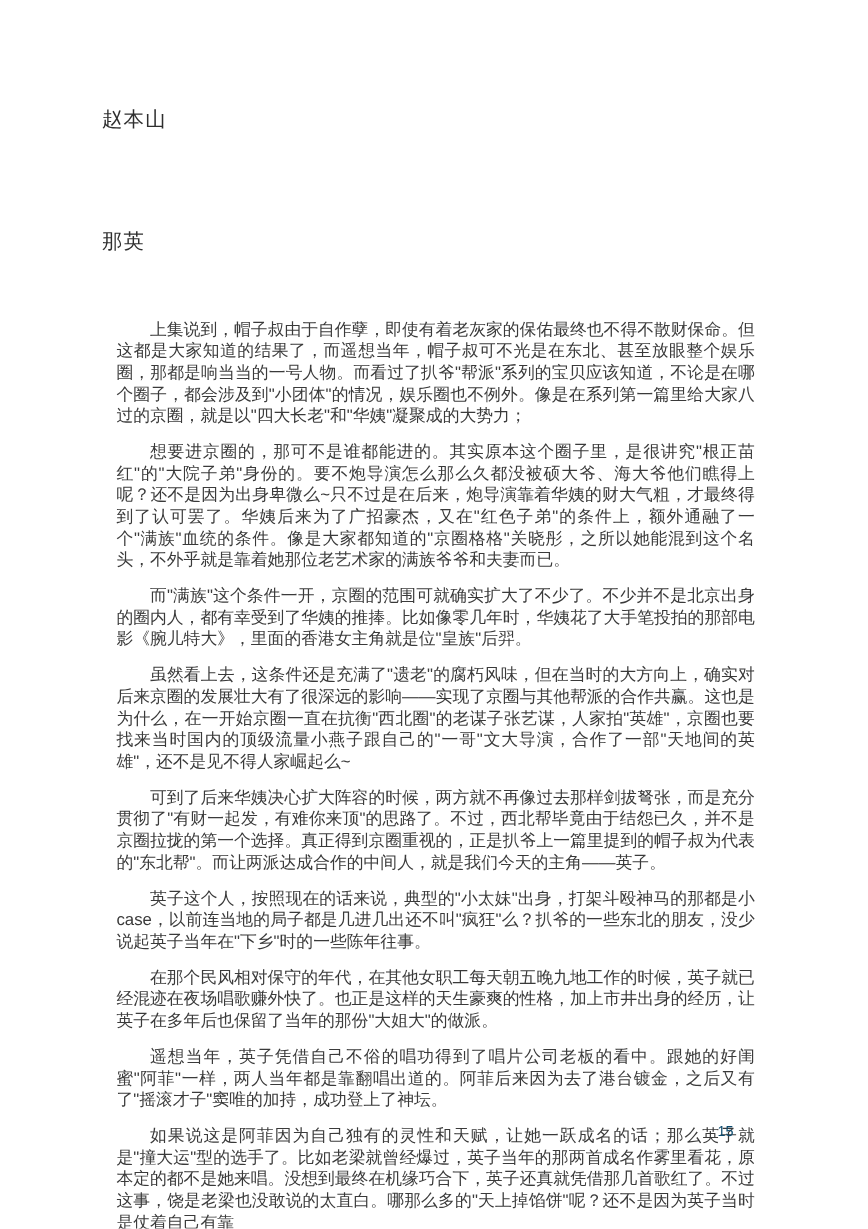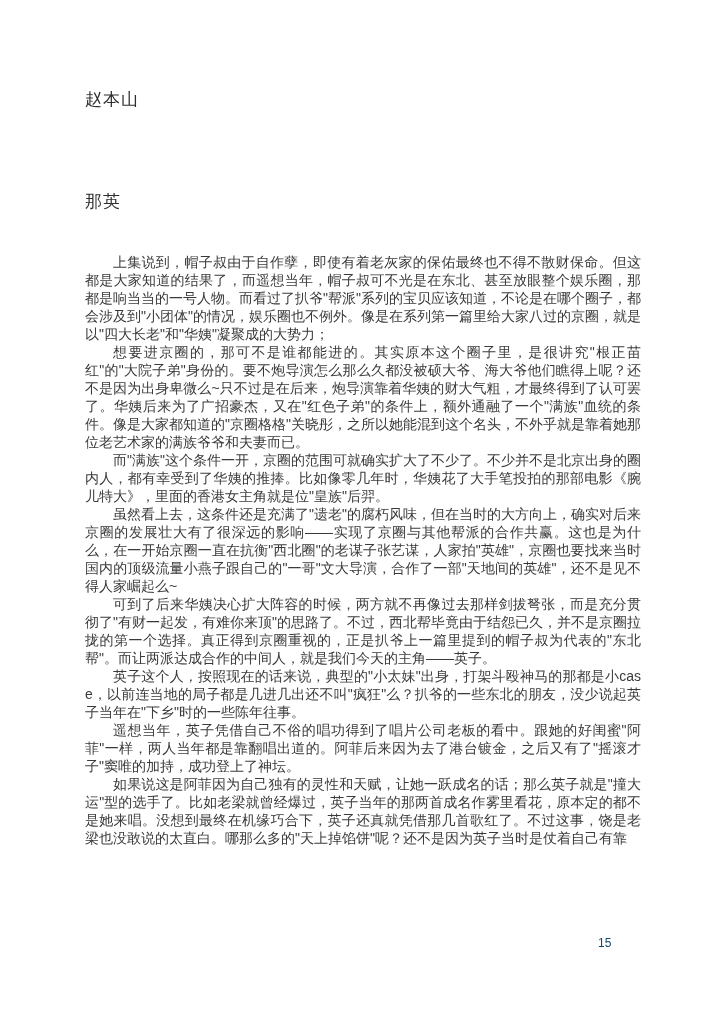--- a/index.html
+++ b/index.html
@@ -31,21 +31,21 @@
     position: absolute;
     left: 85px;
     top: 253px;
     width: 556px;
     font-size: 14px;
     line-height: 18px;
     text-align: justify;
     color: #3a3a3a;
   }
   .body-text p {
-    margin: 0;
+    margin: 12px;
     padding: 0;
     text-indent: 2em;
     word-break: break-all;
   }
   .page-number {
     position: absolute;
     left: 598px;
     top: 936px;
     font-size: 12px;
     color: #0c4a6e;
@@ -59,18 +59,19 @@
 
   <div class="heading heading-2">那英</div>
 
   <div class="body-text">
     <p>上集说到，帽子叔由于自作孽，即使有着老灰家的保佑最终也不得不散财保命。但这都是大家知道的结果了，而遥想当年，帽子叔可不光是在东北、甚至放眼整个娱乐圈，那都是响当当的一号人物。而看过了扒爷"帮派"系列的宝贝应该知道，不论是在哪个圈子，都会涉及到"小团体"的情况，娱乐圈也不例外。像是在系列第一篇里给大家八过的京圈，就是以"四大长老"和"华姨"凝聚成的大势力；</p>
     <p>想要进京圈的，那可不是谁都能进的。其实原本这个圈子里，是很讲究"根正苗红"的"大院子弟"身份的。要不炮导演怎么那么久都没被硕大爷、海大爷他们瞧得上呢？还不是因为出身卑微么~只不过是在后来，炮导演靠着华姨的财大气粗，才最终得到了认可罢了。华姨后来为了广招豪杰，又在"红色子弟"的条件上，额外通融了一个"满族"血统的条件。像是大家都知道的"京圈格格"关晓彤，之所以她能混到这个名头，不外乎就是靠着她那位老艺术家的满族爷爷和夫妻而已。</p>
     <p>而"满族"这个条件一开，京圈的范围可就确实扩大了不少了。不少并不是北京出身的圈内人，都有幸受到了华姨的推捧。比如像零几年时，华姨花了大手笔投拍的那部电影《腕儿特大》，里面的香港女主角就是位"皇族"后羿。</p>
     <p>虽然看上去，这条件还是充满了"遗老"的腐朽风味，但在当时的大方向上，确实对后来京圈的发展壮大有了很深远的影响——实现了京圈与其他帮派的合作共赢。这也是为什么，在一开始京圈一直在抗衡"西北圈"的老谋子张艺谋，人家拍"英雄"，京圈也要找来当时国内的顶级流量小燕子跟自己的"一哥"文大导演，合作了一部"天地间的英雄"，还不是见不得人家崛起么~</p>
     <p>可到了后来华姨决心扩大阵容的时候，两方就不再像过去那样剑拔弩张，而是充分贯彻了"有财一起发，有难你来顶"的思路了。不过，西北帮毕竟由于结怨已久，并不是京圈拉拢的第一个选择。真正得到京圈重视的，正是扒爷上一篇里提到的帽子叔为代表的"东北帮"。而让两派达成合作的中间人，就是我们今天的主角——英子。</p>
     <p>英子这个人，按照现在的话来说，典型的"小太妹"出身，打架斗殴神马的那都是小case，以前连当地的局子都是几进几出还不叫"疯狂"么？扒爷的一些东北的朋友，没少说起英子当年在"下乡"时的一些陈年往事。</p>
+    <p>在那个民风相对保守的年代，在其他女职工每天朝五晚九地工作的时候，英子就已经混迹在夜场唱歌赚外快了。也正是这样的天生豪爽的性格，加上市井出身的经历，让英子在多年后也保留了当年的那份"大姐大"的做派。</p>
     <p>遥想当年，英子凭借自己不俗的唱功得到了唱片公司老板的看中。跟她的好闺蜜"阿菲"一样，两人当年都是靠翻唱出道的。阿菲后来因为去了港台镀金，之后又有了"摇滚才子"窦唯的加持，成功登上了神坛。</p>
     <p>如果说这是阿菲因为自己独有的灵性和天赋，让她一跃成名的话；那么英子就是"撞大运"型的选手了。比如老梁就曾经爆过，英子当年的那两首成名作雾里看花，原本定的都不是她来唱。没想到最终在机缘巧合下，英子还真就凭借那几首歌红了。不过这事，饶是老梁也没敢说的太直白。哪那么多的"天上掉馅饼"呢？还不是因为英子当时是仗着自己有靠</p>
   </div>
 
   <div class="page-number">15</div>
 </div>
 
 </body></html>

